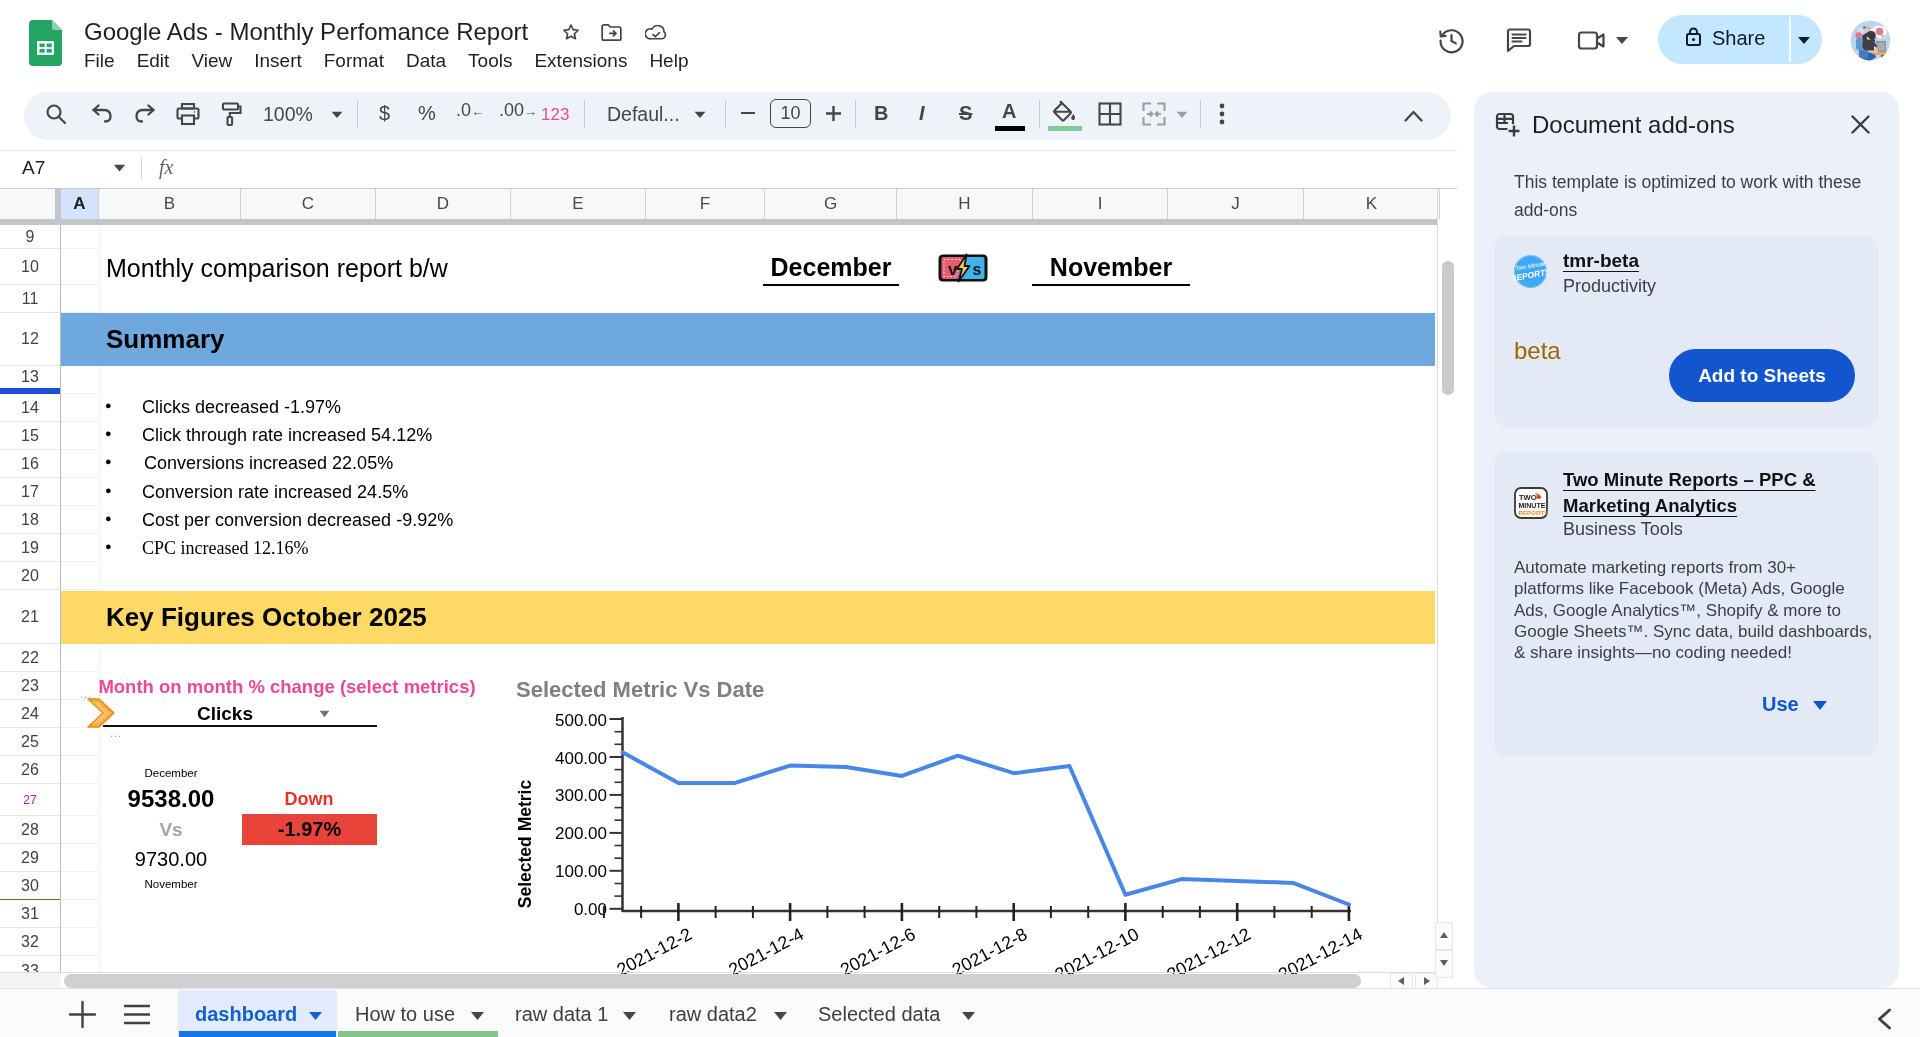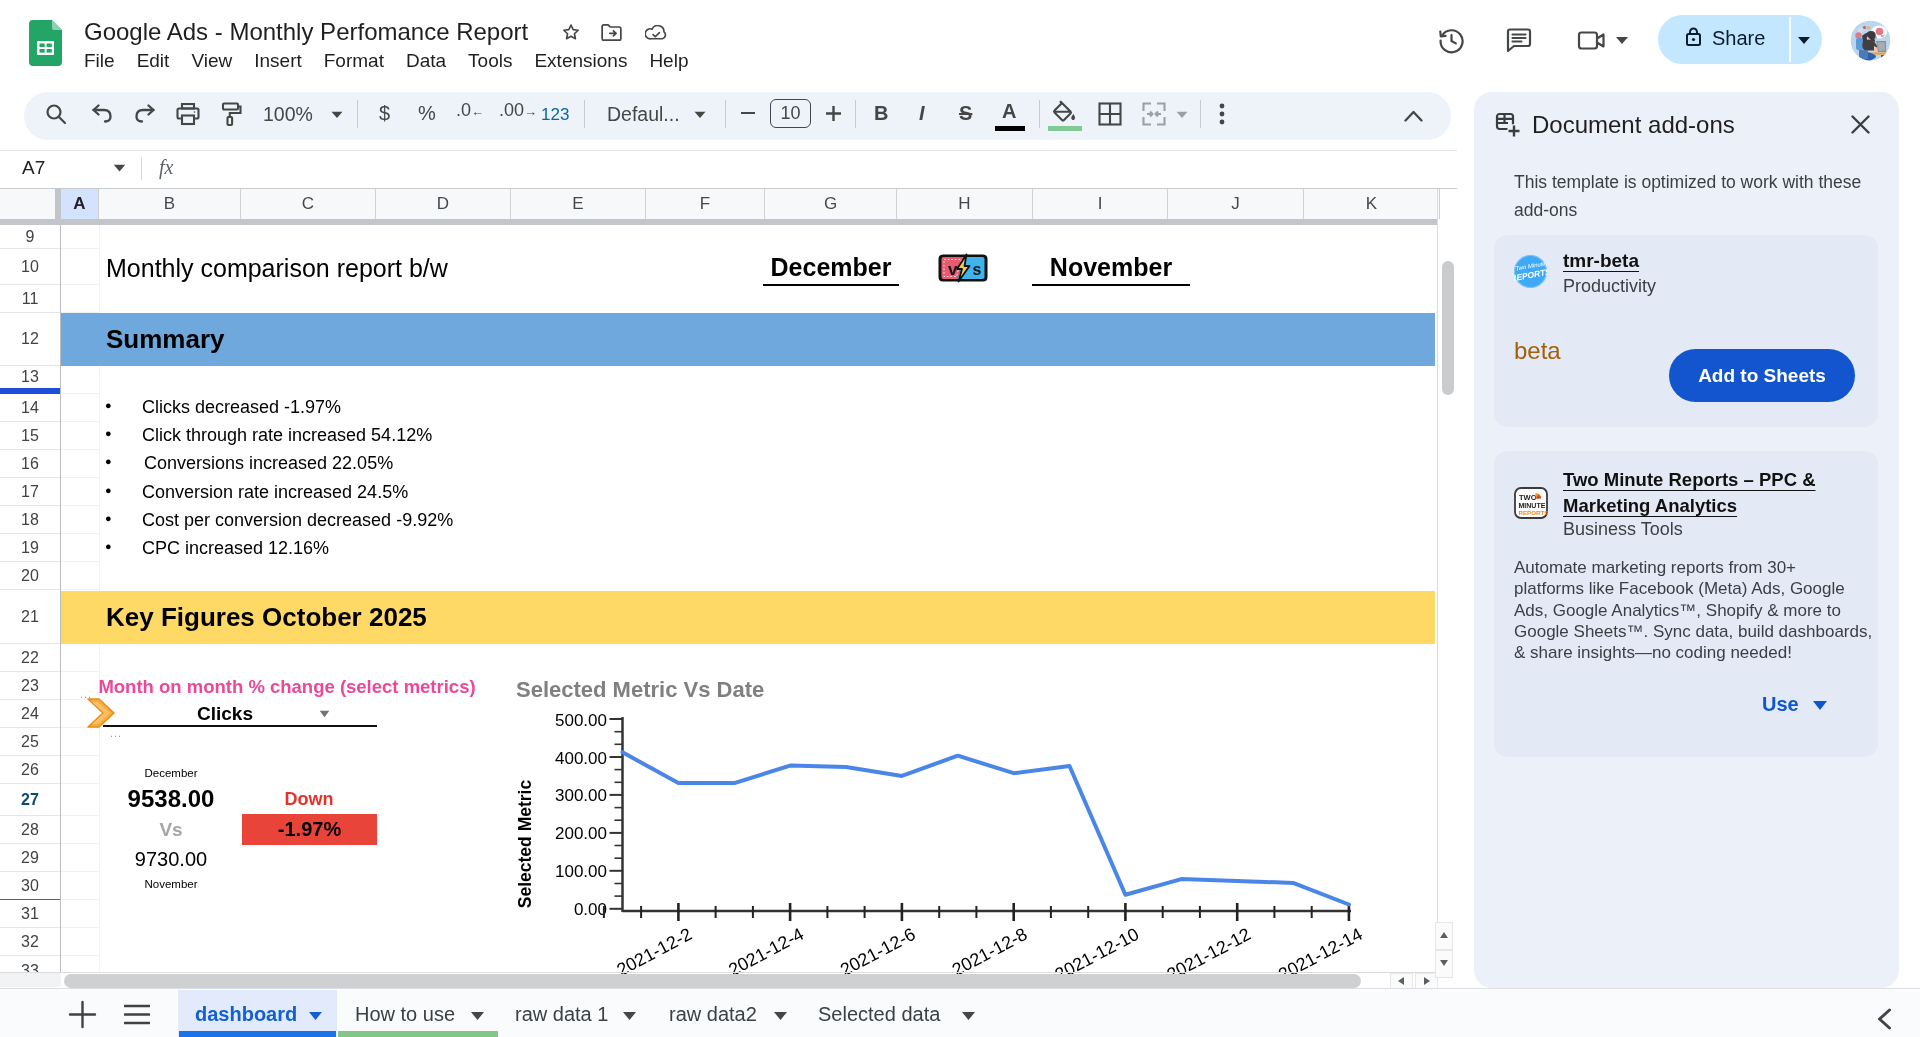--- a/index.html
+++ b/index.html
@@ -144,21 +144,21 @@
 <div class="ab" style="left:263px;top:103px;font-size:19.5px;color:#444746;">100%</div>
 <svg class="ab" style="left:331px;top:111px" width="12" height="8" viewBox="0 0 12 8">
     <path d="M0.5 0.8 L6 7 L11.5 0.8 Z" fill="#444746"></path>
   </svg>
 <div class="ab" style="left:357px;top:100px;width:1px;height:28px;background:#c7cacf;"></div>
 
 <div class="ab" style="left:379px;top:102px;font-size:20px;color:#444746;">$</div>
 <div class="ab" style="left:418px;top:102px;font-size:20px;color:#444746;">%</div>
 <div class="ab" style="left:456px;top:100px;font-size:18px;color:#444746;">.0<span style="font-size:13px;">←</span></div>
 <div class="ab" style="left:499px;top:100px;font-size:18px;color:#444746;">.00<span style="font-size:13px;">→</span></div>
-<div class="ab" style="left:541px;top:105px;font-size:17px;color:#0369a1;">123</div>
+<div class="ab" style="left:541px;top:105px;font-size:17px;color:#ec4899;">123</div>
 <div class="ab" style="left:584px;top:100px;width:1px;height:28px;background:#c7cacf;"></div>
 <div class="ab" style="left:607px;top:103px;font-size:19.5px;color:#444746;">Defaul...</div>
 <svg class="ab" style="left:694px;top:111px" width="12" height="8" viewBox="0 0 12 8">
     <path d="M0.5 0.8 L6 7 L11.5 0.8 Z" fill="#444746"></path>
   </svg>
 <div class="ab" style="left:725px;top:100px;width:1px;height:28px;background:#c7cacf;"></div>
 
 <div class="ab" style="left:741px;top:112px;width:14px;height:2.4px;background:#444746;"></div>
 <div class="ab" style="left:770px;top:99px;width:41px;height:29px;border:1.6px solid #444746;border-radius:6px;box-sizing:border-box;"></div>
 <div class="ab ctr" style="left:770px;top:99px;width:41px;height:29px;font-size:18px;color:#444746;">10</div>
@@ -261,21 +261,21 @@
 <div class="ab" style="left:0;top:644px;width:60px;height:28px;border-bottom:1px solid #e4e5e7;box-sizing:border-box;display:flex;align-items:center;justify-content:center;font-size:16px;color:#3f4346;">22</div>
 <div class="ab" style="left:61px;top:671px;width:38px;height:1px;background:#eff1f2;"></div>
 <div class="ab" style="left:0;top:672px;width:60px;height:28px;border-bottom:1px solid #e4e5e7;box-sizing:border-box;display:flex;align-items:center;justify-content:center;font-size:16px;color:#3f4346;">23</div>
 <div class="ab" style="left:61px;top:699px;width:38px;height:1px;background:#eff1f2;"></div>
 <div class="ab" style="left:0;top:700px;width:60px;height:28px;border-bottom:1px solid #e4e5e7;box-sizing:border-box;display:flex;align-items:center;justify-content:center;font-size:16px;color:#3f4346;">24</div>
 <div class="ab" style="left:61px;top:727px;width:38px;height:1px;background:#eff1f2;"></div>
 <div class="ab" style="left:0;top:728px;width:60px;height:28px;border-bottom:1px solid #e4e5e7;box-sizing:border-box;display:flex;align-items:center;justify-content:center;font-size:16px;color:#3f4346;">25</div>
 <div class="ab" style="left:61px;top:755px;width:38px;height:1px;background:#eff1f2;"></div>
 <div class="ab" style="left:0;top:756px;width:60px;height:28px;border-bottom:1px solid #e4e5e7;box-sizing:border-box;display:flex;align-items:center;justify-content:center;font-size:16px;color:#3f4346;">26</div>
 <div class="ab" style="left:61px;top:783px;width:38px;height:1px;background:#eff1f2;"></div>
-<div class="ab" style="left:0;top:784px;width:60px;height:32px;border-bottom:1px solid #e4e5e7;box-sizing:border-box;display:flex;align-items:center;justify-content:center;font-size:16px;color:#0c4a6e;font-weight:bold;">27</div>
+<div class="ab" style="left:0;top:784px;width:60px;height:32px;border-bottom:1px solid #e4e5e7;box-sizing:border-box;display:flex;align-items:center;justify-content:center;font-size:12px;color:#a21caf;">27</div>
 <div class="ab" style="left:61px;top:815px;width:38px;height:1px;background:#eff1f2;"></div>
 <div class="ab" style="left:0;top:816px;width:60px;height:28px;border-bottom:1px solid #e4e5e7;box-sizing:border-box;display:flex;align-items:center;justify-content:center;font-size:16px;color:#3f4346;">28</div>
 <div class="ab" style="left:61px;top:843px;width:38px;height:1px;background:#eff1f2;"></div>
 <div class="ab" style="left:0;top:844px;width:60px;height:28px;border-bottom:1px solid #e4e5e7;box-sizing:border-box;display:flex;align-items:center;justify-content:center;font-size:16px;color:#3f4346;">29</div>
 <div class="ab" style="left:61px;top:871px;width:38px;height:1px;background:#eff1f2;"></div>
 <div class="ab" style="left:0;top:872px;width:60px;height:28px;border-bottom:1px solid #4d7c0f;box-sizing:border-box;display:flex;align-items:center;justify-content:center;font-size:16px;color:#3f4346;">30</div>
 <div class="ab" style="left:61px;top:899px;width:38px;height:1px;background:#eff1f2;"></div>
 <div class="ab" style="left:0;top:900px;width:60px;height:28px;border-bottom:1px solid #e4e5e7;box-sizing:border-box;display:flex;align-items:center;justify-content:center;font-size:16px;color:#3f4346;">31</div>
 <div class="ab" style="left:61px;top:927px;width:38px;height:1px;background:#eff1f2;"></div>
 <div class="ab" style="left:0;top:928px;width:60px;height:28px;border-bottom:1px solid #e4e5e7;box-sizing:border-box;display:flex;align-items:center;justify-content:center;font-size:16px;color:#3f4346;">32</div>
@@ -307,21 +307,21 @@
 <div class="ab" style="left:142px;top:397px;font-size:18px;color:#000;">Clicks decreased -1.97%</div>
 <div class="ab" style="left:105px;top:427px;font-size:11px;color:#000;">●</div>
 <div class="ab" style="left:142px;top:425px;font-size:18px;color:#000;">Click through rate increased 54.12%</div>
 <div class="ab" style="left:105px;top:455px;font-size:11px;color:#000;">●</div>
 <div class="ab" style="left:144px;top:453px;font-size:18px;color:#000;">Conversions increased 22.05%</div>
 <div class="ab" style="left:105px;top:484px;font-size:11px;color:#000;">●</div>
 <div class="ab" style="left:142px;top:482px;font-size:18px;color:#000;">Conversion rate increased 24.5%</div>
 <div class="ab" style="left:105px;top:512px;font-size:11px;color:#000;">●</div>
 <div class="ab" style="left:142px;top:510px;font-size:18px;color:#000;">Cost per conversion decreased -9.92%</div>
 <div class="ab" style="left:105px;top:540px;font-size:11px;color:#000;">●</div>
-<div class="ab" style="left:142px;top:538px;font-size:18px;color:#000;">CPC increased 12.16%</div>
+<div class="ab" style="left:142px;top:538px;font-size:18px;color:#000;font-family:Liberation Serif, serif;">CPC increased 12.16%</div>
 
 <div class="ab" style="left:61px;top:591px;width:1374px;height:53px;background:#ffd966;"></div>
 <div class="ab vmid" style="left:106px;top:591px;height:53px;font-size:26px;font-weight:bold;color:#000;">Key Figures October 2025</div>
 
 <div class="ab" style="left:80px;top:688px;font-size:11px;color:#9aa0a6;letter-spacing:1px;">...</div>
 <svg class="ab" style="left:86px;top:697px" width="31" height="32" viewBox="0 0 31 32">
   <path d="M2 2 L13 2 L28 16 L13 30 L2 30 L17 16 Z" fill="#f9ab3c" stroke="#e38f1f" stroke-width="1.6" stroke-linejoin="round"></path>
   <path d="M6 5 L12 5 L24 16 L12 27 L6 27 L18 16 Z" fill="#fbc56d" opacity="0.8"></path>
 </svg>
 <div class="ab" style="left:287px;top:676px;transform:translateX(-50%);white-space:nowrap;font-size:18.5px;font-weight:bold;color:#ec4899;">Month on month % change (select metrics)</div>

